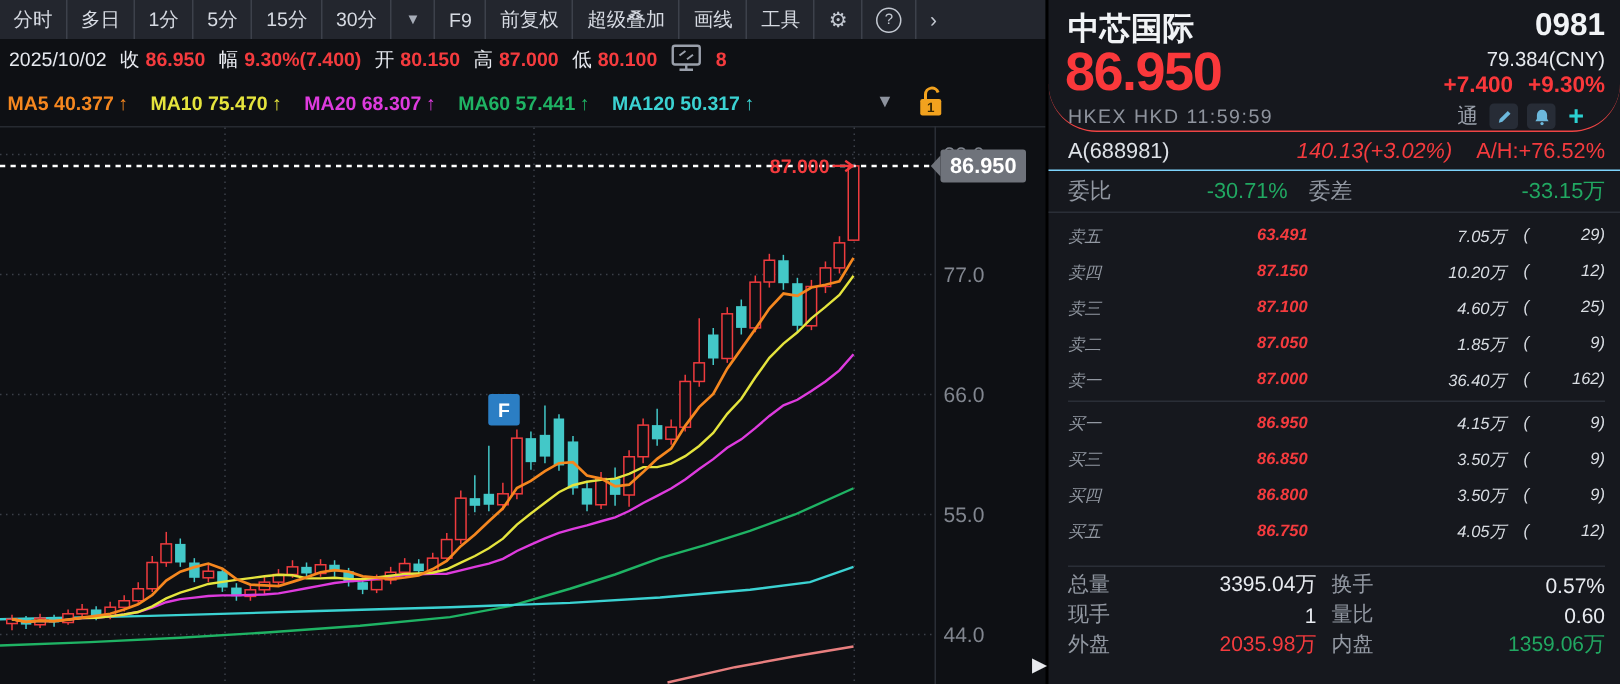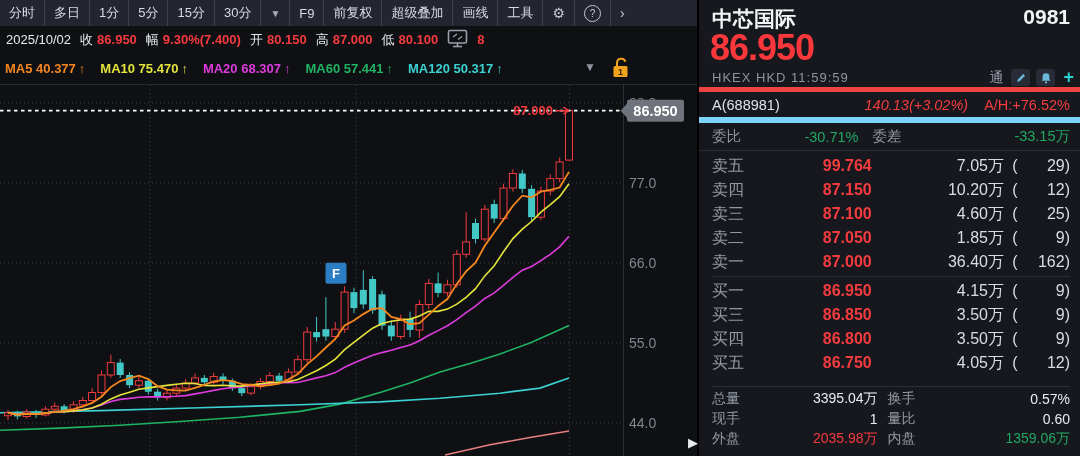--- a/index.html
+++ b/index.html
@@ -25,43 +25,43 @@
   .info-clip{color:#f43b3e;font-weight:600;}
   .ma-row{position:absolute;top:53px;left:0;width:100%;height:31px;display:flex;align-items:center;
           padding-left:5px;font-size:13px;gap:15px;white-space:nowrap;font-weight:600;}
   .ma-item .arrow{font-weight:400;margin-left:3px;}
   .ma-tri{position:absolute;left:584px;top:7px;color:#8d939e;font-size:12px;}
   .ma-lock{position:absolute;left:610px;top:2px;}
   svg.plot{position:absolute;left:0;top:0;}
   
   .panel{position:absolute;left:699px;top:0;width:381px;height:456px;background:#16181e;color:#dfe3e9;}
   .p-pad{padding:0 10px 0 13px;}
-  .p-head{position:relative;height:87px;border-bottom:5px solid #ef4444;}
+  .p-head{position:relative;height:87px;border-bottom:1px solid #ef4444;border-radius:32px;}
   .p-title-row{display:flex;justify-content:space-between;align-items:flex-start;padding:5px 10px 0 13px;
                font-size:21px;font-weight:600;color:#f1f3f6;}
   .p-price-row{display:flex;justify-content:space-between;padding:0 10px 0 11px;margin-top:-4px;}
   .p-last{font-size:36px;font-weight:700;letter-spacing:-1px;line-height:38px;}
   .p-right-col{text-align:right;padding-top:3px;}
   .p-cny{font-size:13.5px;color:#e8ebf0;}
   .p-chg{font-size:15px;font-weight:700;margin-top:1px;}
   .p-chg span{margin-left:10px;}
-  .p-sub-row{display:flex;justify-content:space-between;align-items:center;padding:0 6px 0 13px;margin-top:0px;}
+  .p-sub-row{display:flex;justify-content:space-between;align-items:center;padding:0 24px 0 13px;margin-top:0px;}
   .p-mkt{font-size:13px;color:#8f949e;letter-spacing:1px;}
   .p-icons{display:flex;align-items:center;gap:6px;}
   .p-tong{color:#9aa0ab;font-size:14px;margin-right:2px;}
   .icon-sq{width:19px;height:17px;background:#272c36;border-radius:3px;display:flex;align-items:center;justify-content:center;}
   .p-plus{font-size:18px;font-weight:700;margin-left:2px;}
-  .p-arow{display:flex;align-items:center;height:25px;font-size:14.5px;border-bottom:6px solid #7dd3fc;}
+  .p-arow{display:flex;align-items:center;height:25px;font-size:14.5px;border-bottom:1px solid #7dd3fc;}
   .p-arow .mid{margin-left:auto;font-style:italic;}
   .p-arow .rgt{margin-left:16px;}
   .p-wrow{display:grid;grid-template-columns:58px 1fr 70px 1.6fr;align-items:center;height:27px;
           font-size:14.5px;border-bottom:1px solid #2a2e37;}
   .lbl{color:#9298a2;}
   .num-r{text-align:right;}
-  .book{font-size:16px;}
+  .book{font-size:11px;font-style:italic;}
   .b-row{display:grid;grid-template-columns:58px 1fr 1.3fr 66px;align-items:center;height:24px;}
   .b-price{text-align:right;font-weight:600;}
   .b-vol{text-align:right;color:#d9dde3;}
   .b-cnt{text-align:right;color:#d9dde3;white-space:pre;}
   .b-cnt .cnt{display:inline-block;min-width:28px;text-align:right;margin-left:19px;}
   .hr{border-top:1px solid #2a2e37;}
   .stats{margin-top:0;font-size:14px;}
   .s-row{display:grid;grid-template-columns:58px 1fr 74px 1.1fr;align-items:center;height:20px;}
   .s-val{text-align:right;color:#e8ebf0;}
   .handle{position:absolute;left:688px;top:435px;color:#e8eaee;font-size:13px;z-index:5;}
@@ -326,20 +326,24 @@
 </div>
 
 <div class="panel">
   <div class="p-head">
     <div class="p-title-row">
       <span>中芯国际</span>
       <span>0981</span>
     </div>
     <div class="p-price-row">
       <span class="p-last" id="lastPrice" style="color: rgb(250, 56, 59);">86.950</span>
+      <span class="p-right-col">
+        <div class="p-cny">79.384(CNY)</div>
+        <div class="p-chg" id="chgRow" style="color: rgb(250, 56, 59);"><span>+7.400</span><span>+9.30%</span></div>
+      </span>
     </div>
     <div class="p-sub-row">
       <span class="p-mkt">HKEX  HKD  11:59:59</span>
       <span class="p-icons">
         <span class="p-tong">通</span>
         <span class="icon-sq">
           <svg width="12" height="12" viewBox="0 0 12 12">
               <path d="M2.2 9.8 l0.6-2.4 5.4-5.4 1.8 1.8 -5.4 5.4 z" fill="#6cb8dc"></path>
             </svg>
         </span>
@@ -363,21 +367,21 @@
   <div class="p-wrow p-pad">
     <span class="lbl">委比</span>
     <span class="num-r" id="weibiVal" style="color: rgb(33, 168, 98);">-30.71%</span>
     <span class="lbl" style="padding-left:14px">委差</span>
     <span class="num-r" id="weichaVal" style="color: rgb(33, 168, 98);">-33.15万</span>
   </div>
 
   <div class="book p-pad" id="sellBook" style="padding-top:3px;padding-bottom:2px;">
     <div class="b-row">
         <span class="lbl">卖五</span>
-        <span class="b-price" style="color: rgb(244, 59, 62);">99.764</span>
+        <span class="b-price" style="color: rgb(244, 59, 62);">63.491</span>
         <span class="b-vol">7.05万</span>
         <span class="b-cnt">(<span class="cnt">29</span>)</span>
       </div>
     <div class="b-row">
         <span class="lbl">卖四</span>
         <span class="b-price" style="color: rgb(244, 59, 62);">87.150</span>
         <span class="b-vol">10.20万</span>
         <span class="b-cnt">(<span class="cnt">12</span>)</span>
       </div>
     <div class="b-row">

